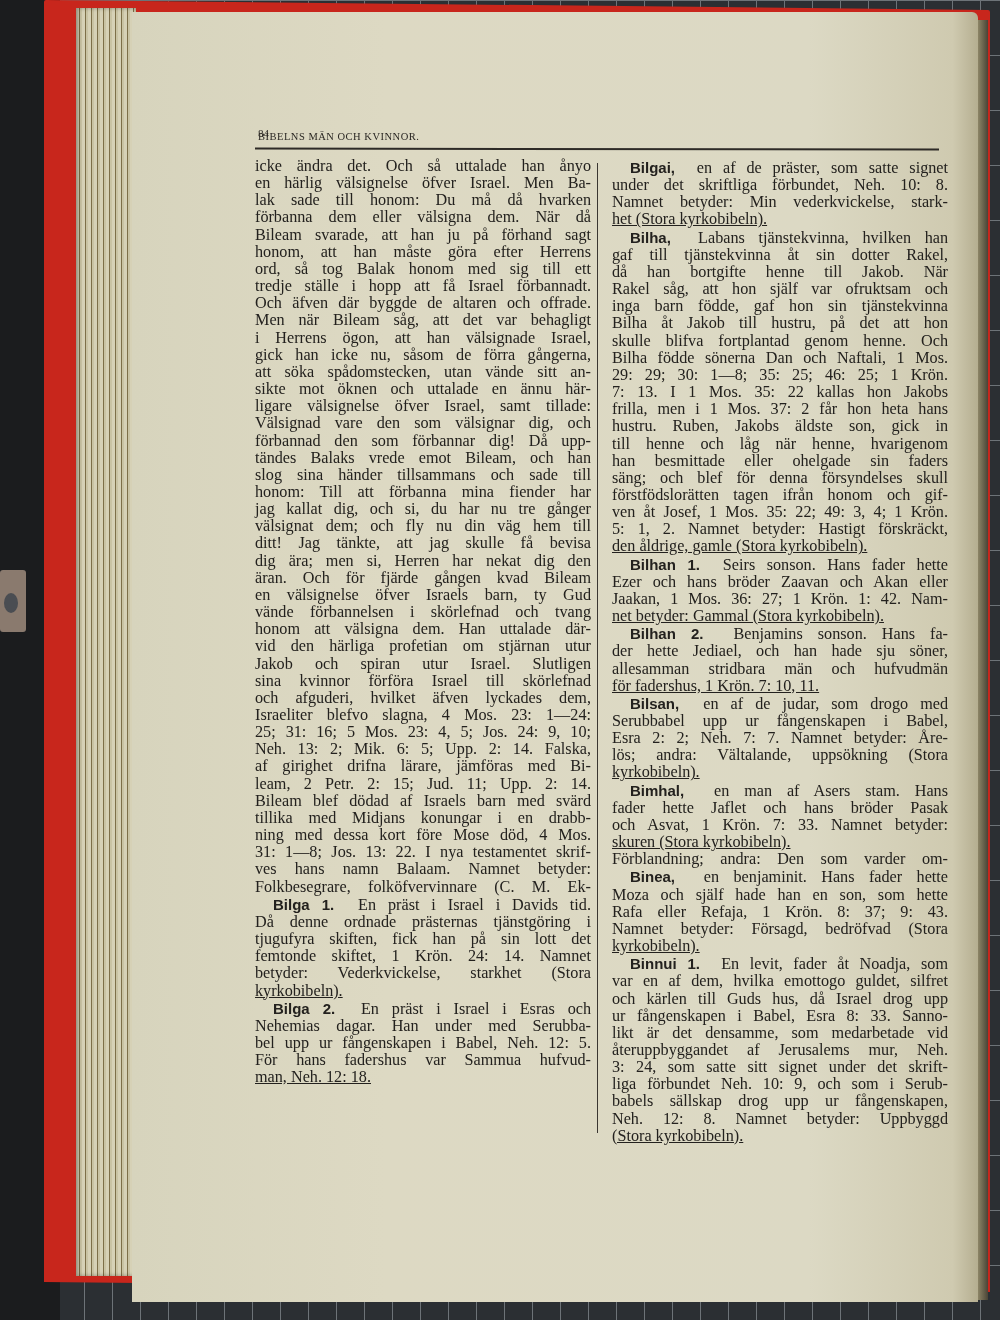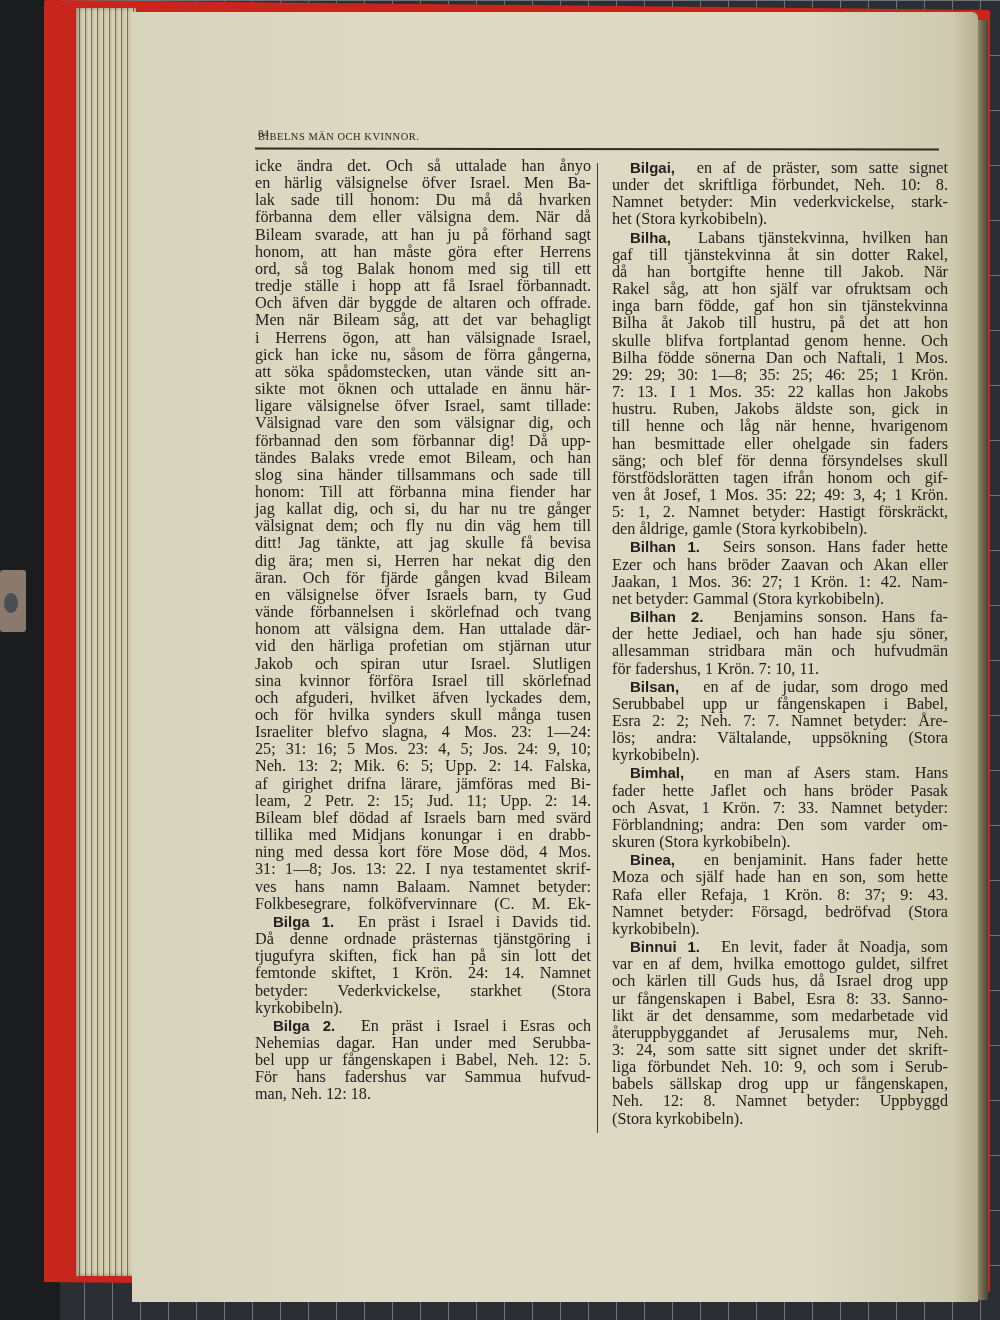--- a/index.html
+++ b/index.html
@@ -63,21 +63,21 @@
       position: absolute; top: 158px; font-size: 16.2px; line-height: 17.15px;
       color: #23211e; text-align: justify;
     }
     .col-left { left: 255px; width: 336px; }
     .col-right { left: 612px; width: 336px; top: 159px; }
     .col-divider {
       position: absolute; left: 597px; top: 163px; width: 1px; height: 970px;
       background: #3a3631;
     }
     .line { display: block; white-space: nowrap; text-align-last: justify; text-align: justify; }
-    .line.last { text-align-last: left; }
+    .line.last { text-align-last: left; text-decoration: underline; }
     .entry-head { font-family: "Liberation Sans", "DejaVu Sans", sans-serif; font-weight: bold; font-size: 15px; }
     .indent { padding-left: 18px; }
   </style>
 </head>
 <body>
 
 <div class="clip"></div>
 <div class="clip-plate"></div>
 <div class="clip-screw"></div>
 <div class="cover"></div>
@@ -117,21 +117,20 @@
     <span class="line">ditt!  Jag tänkte, att jag skulle få bevisa</span>
     <span class="line">dig ära; men si, Herren har nekat dig den</span>
     <span class="line">äran.  Och för fjärde gången kvad Bileam</span>
     <span class="line">en välsignelse öfver Israels barn, ty Gud</span>
     <span class="line">vände förbannelsen i skörlefnad och tvang</span>
     <span class="line">honom att välsigna dem.  Han uttalade där-</span>
     <span class="line">vid den härliga profetian om stjärnan utur</span>
     <span class="line">Jakob och spiran utur Israel.  Slutligen</span>
     <span class="line">sina kvinnor förföra Israel till skörlefnad</span>
     <span class="line">och afguderi, hvilket äfven lyckades dem,</span>
-    <span class="line">och för hvilka synders skull många tusen</span>
     <span class="line">Israeliter blefvo slagna, 4 Mos. 23: 1—24:</span>
     <span class="line">25; 31: 16; 5 Mos. 23: 4, 5; Jos. 24: 9, 10;</span>
     <span class="line">Neh. 13: 2; Mik. 6: 5; Upp. 2: 14.  Falska,</span>
     <span class="line">af girighet drifna lärare, jämföras med Bi-</span>
     <span class="line">leam, 2 Petr. 2: 15; Jud. 11; Upp. 2: 14.</span>
     <span class="line">Bileam blef dödad af Israels barn med svärd</span>
     <span class="line">tillika med Midjans konungar i en drabb-</span>
     <span class="line">ning med dessa kort före Mose död, 4 Mos.</span>
     <span class="line">31: 1—8; Jos. 13: 22.  I nya testamentet skrif-</span>
     <span class="line">ves hans namn Balaam.  Namnet betyder:</span>
@@ -157,20 +156,21 @@
     <span class="line indent"><span class="entry-head">Bilha,</span>&nbsp;&nbsp;<span>Labans tjänstekvinna, hvilken han</span></span>
     <span class="line">gaf till tjänstekvinna åt sin dotter Rakel,</span>
     <span class="line">då han bortgifte henne till Jakob.  När</span>
     <span class="line">Rakel såg, att hon själf var ofruktsam och</span>
     <span class="line">inga barn födde, gaf hon sin tjänstekvinna</span>
     <span class="line">Bilha åt Jakob till hustru, på det att hon</span>
     <span class="line">skulle blifva fortplantad genom henne.  Och</span>
     <span class="line">Bilha födde sönerna Dan och Naftali, 1 Mos.</span>
     <span class="line">29: 29; 30: 1—8; 35: 25; 46: 25; 1 Krön.</span>
     <span class="line">7: 13.  I 1 Mos. 35: 22 kallas hon Jakobs</span>
+    <span class="line">frilla, men i 1 Mos. 37: 2 får hon heta hans</span>
     <span class="line">hustru.  Ruben, Jakobs äldste son, gick in</span>
     <span class="line">till henne och låg när henne, hvarigenom</span>
     <span class="line">han besmittade eller ohelgade sin faders</span>
     <span class="line">säng; och blef för denna försyndelses skull</span>
     <span class="line">förstfödslorätten tagen ifrån honom och gif-</span>
     <span class="line">ven åt Josef, 1 Mos. 35: 22; 49: 3, 4; 1 Krön.</span>
     <span class="line">5: 1, 2.  Namnet betyder: Hastigt förskräckt,</span>
     <span class="line last">den åldrige, gamle (Stora kyrkobibeln).</span>
     <span class="line indent"><span class="entry-head">Bilhan 1.</span>&nbsp;&nbsp;<span>Seirs sonson.  Hans fader hette</span></span>
     <span class="line">Ezer och hans bröder Zaavan och Akan eller</span>
@@ -181,22 +181,22 @@
     <span class="line">allesamman stridbara män och hufvudmän</span>
     <span class="line last">för fadershus, 1 Krön. 7: 10, 11.</span>
     <span class="line indent"><span class="entry-head">Bilsan,</span>&nbsp;&nbsp;<span>en af de judar, som drogo med</span></span>
     <span class="line">Serubbabel upp ur fångenskapen i Babel,</span>
     <span class="line">Esra 2: 2; Neh. 7: 7.  Namnet betyder: Åre-</span>
     <span class="line">lös; andra: Vältalande, uppsökning (Stora</span>
     <span class="line last">kyrkobibeln).</span>
     <span class="line indent"><span class="entry-head">Bimhal,</span>&nbsp;&nbsp;<span>en man af Asers stam.  Hans</span></span>
     <span class="line">fader hette Jaflet och hans bröder Pasak</span>
     <span class="line">och Asvat, 1 Krön. 7: 33.  Namnet betyder:</span>
+    <span class="line last">skuren (Stora kyrkobibeln).</span>
     <span class="line">Förblandning; andra: Den som varder om-</span>
-    <span class="line last">skuren (Stora kyrkobibeln).</span>
     <span class="line indent"><span class="entry-head">Binea,</span>&nbsp;&nbsp;<span>en benjaminit.  Hans fader hette</span></span>
     <span class="line">Moza och själf hade han en son, som hette</span>
     <span class="line">Rafa eller Refaja, 1 Krön. 8: 37; 9: 43.</span>
     <span class="line">Namnet betyder: Försagd, bedröfvad (Stora</span>
     <span class="line last">kyrkobibeln).</span>
     <span class="line indent"><span class="entry-head">Binnui 1.</span>&nbsp;&nbsp;<span>En levit, fader åt Noadja, som</span></span>
     <span class="line">var en af dem, hvilka emottogo guldet, silfret</span>
     <span class="line">och kärlen till Guds hus, då Israel drog upp</span>
     <span class="line">ur fångenskapen i Babel, Esra 8: 33.  Sanno-</span>
     <span class="line">likt är det densamme, som medarbetade vid</span>

